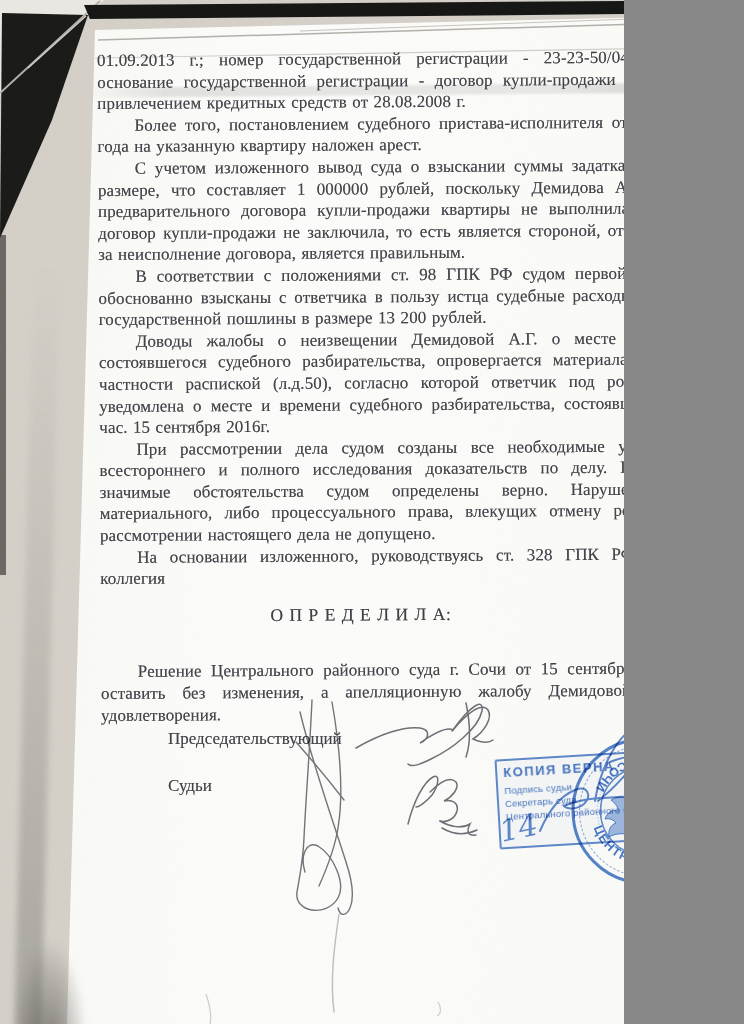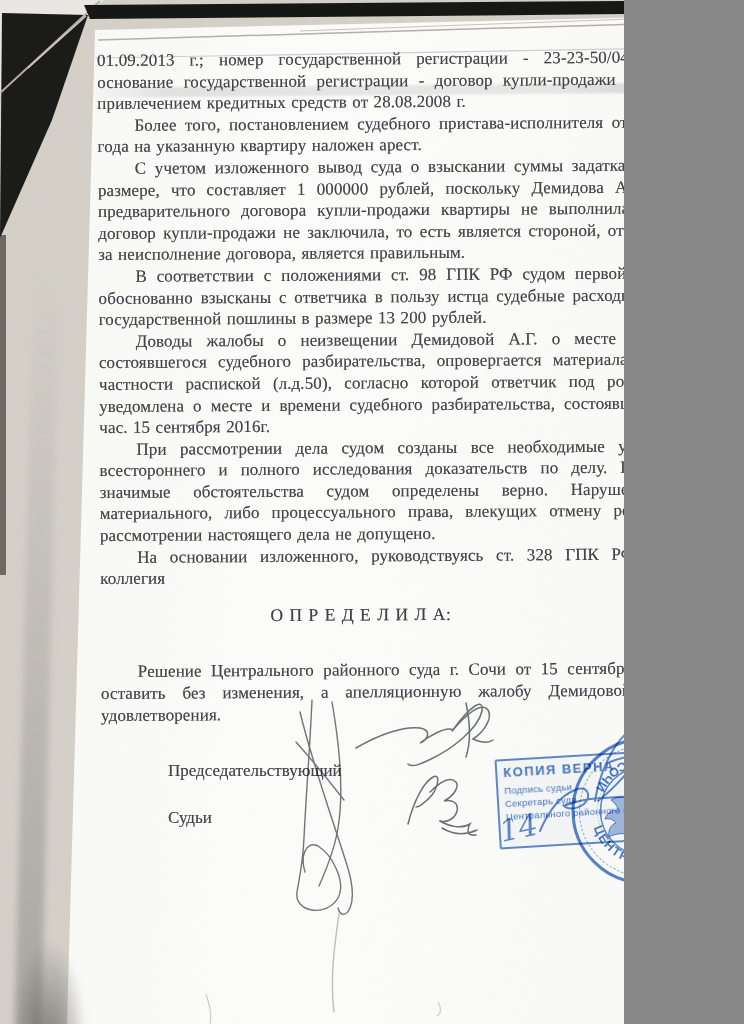--- a/index.html
+++ b/index.html
@@ -26,21 +26,21 @@
   }
   .textflow{
     position:absolute;left:97px;top:50px;width:616px;
     color:#43454a;font-size:17px;line-height:21.6px;letter-spacing:.1px;word-spacing:.06em;
     transform:rotate(-.35deg);transform-origin:0 0;
     text-shadow:0 0 .4px rgba(62,64,70,.55);
   }
   .p{margin:0;text-align:justify;text-indent:37px;}
   .p.first{text-indent:0;}
   .ruling-heading{margin:16px 0 34px 170px;letter-spacing:.5px;font-size:17.5px;color:#3f4146;}
-  .sig-label{position:absolute;left:168px;color:#43454a;font-size:17px;text-shadow:0 0 .4px rgba(62,64,70,.5);margin-top:32px;}
+  .sig-label{position:absolute;left:168px;color:#43454a;font-size:17px;text-shadow:0 0 .4px rgba(62,64,70,.5);}
   #label-presiding{top:729px;}
   #label-judges{top:776px;}
   .streak{
     position:absolute;left:86px;top:85px;width:658px;height:10px;
     background:linear-gradient(to right,rgba(98,98,102,0) 0%,rgba(98,98,102,.26) 12%,rgba(98,98,102,.20) 70%,rgba(88,88,92,.42) 96%,rgba(88,88,92,.15) 100%);
     transform:rotate(-.5deg);filter:blur(.8px);mix-blend-mode:multiply;opacity:.6;
   }
   .rect-stamp{
     position:absolute;left:497px;top:754px;width:188px;height:90px;
     border:2.5px solid rgba(54,107,193,.78);border-radius:2px;

